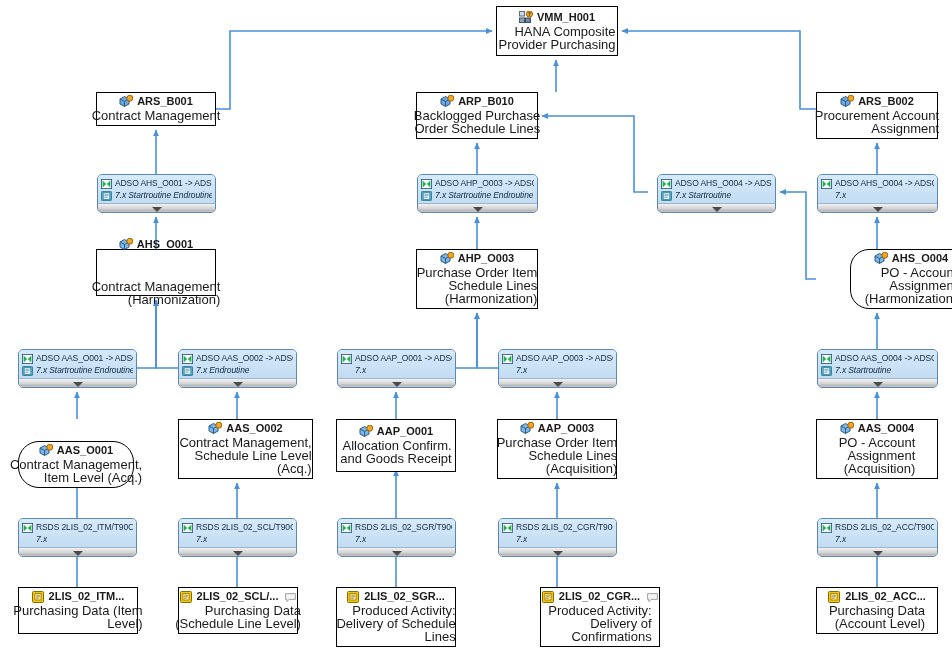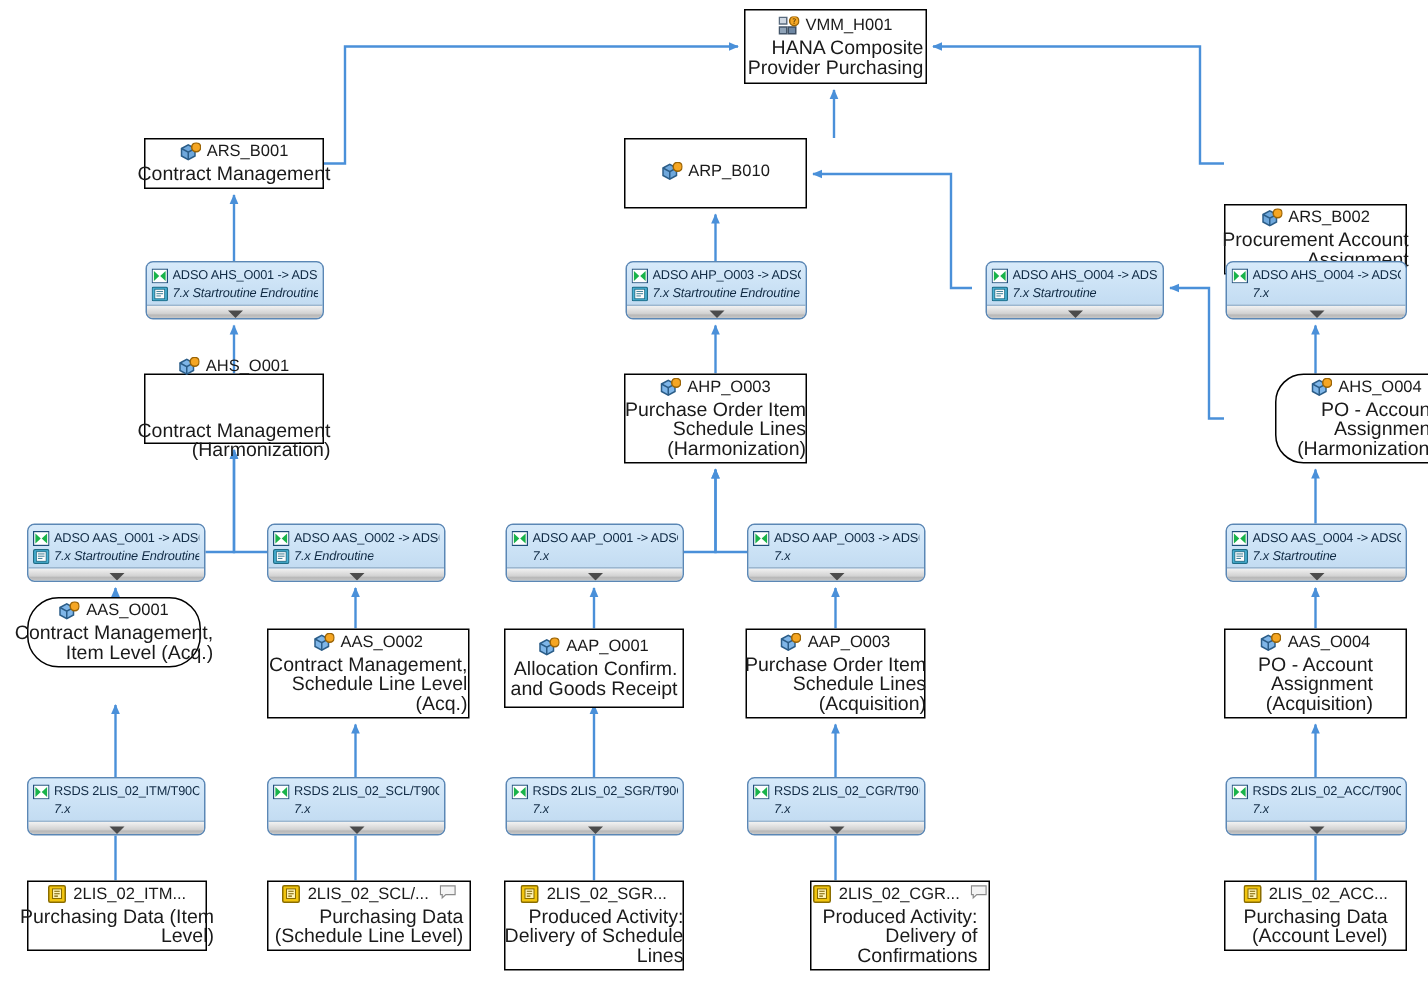--- a/index.html
+++ b/index.html
@@ -12,22 +12,22 @@
   svg.wires{position:absolute;left:0;top:0;width:952px;height:661px;pointer-events:none;}
 
   
   .node{
     position:absolute;box-sizing:border-box;
     background:#ffffff;border:1px solid #000000;
     display:flex;flex-direction:column;align-items:center;justify-content:center;
     padding:3px 4px 4px 4px;z-index:3;
   }
   .node .title{
-    display:flex;align-items:flex-start;justify-content:center;gap:4px;
-    font-weight:normal;font-size:11px;line-height:13px;white-space:nowrap;
+    display:flex;align-items:flex-end;justify-content:center;gap:4px;
+    font-weight:bold;font-size:11px;line-height:13px;white-space:nowrap;
     margin-bottom:1px;
   }
   .node .desc{
     text-align:right;font-size:13px;line-height:13px;color:#1a1a1a;
   }
   .node .desc div{white-space:nowrap;}
 
   
   .xform{
     position:absolute;box-sizing:border-box;
@@ -178,22 +178,26 @@
           <span class="ico">
             <svg width="14" height="13" viewBox="0 0 14 13">
               <path d="M1,4 L5.5,1.5 L10,4 L10,9 L5.5,11.5 L1,9 Z" fill="#6fa8dc" stroke="#2b5d88"></path>
               <path d="M1,4 L5.5,6.5 L10,4" fill="none" stroke="#2b5d88"></path>
               <path d="M5.5,6.5 L5.5,11.5" fill="none" stroke="#2b5d88"></path>
               <circle cx="10.8" cy="3.2" r="3" fill="#f5a623" stroke="#9a6406"></circle>
             </svg>
           </span>
           <span>ARP_B010</span>
         </div>
-      </div>
-      <div class="node" style="left: 816px; top: 92px; width: 122px; height: 47px; margin-top: 44px;">
+        <div class="desc">
+          <div>Backlogged Purchase</div>
+          <div>Order Schedule Lines</div>
+        </div>
+      </div>
+      <div class="node" style="left: 816px; top: 92px; width: 122px; height: 47px;">
         <div class="title">
           <span class="ico">
             <svg width="14" height="13" viewBox="0 0 14 13">
               <path d="M1,4 L5.5,1.5 L10,4 L10,9 L5.5,11.5 L1,9 Z" fill="#6fa8dc" stroke="#2b5d88"></path>
               <path d="M1,4 L5.5,6.5 L10,4" fill="none" stroke="#2b5d88"></path>
               <path d="M5.5,6.5 L5.5,11.5" fill="none" stroke="#2b5d88"></path>
               <circle cx="10.8" cy="3.2" r="3" fill="#f5a623" stroke="#9a6406"></circle>
             </svg>
           </span>
           <span>ARS_B002</span>
@@ -249,21 +253,21 @@
             </svg>
           </span>
           <span>AHS_O004</span>
         </div>
         <div class="desc">
           <div>PO - Account</div>
           <div>Assignment</div>
           <div>(Harmonization)</div>
         </div>
       </div>
-      <div class="node" style="left: 18px; top: 398px; width: 116px; height: 47px; border-radius: 21px;">
+      <div class="node" style="left: 18px; top: 441px; width: 116px; height: 47px; border-radius: 21px;">
         <div class="title">
           <span class="ico">
             <svg width="14" height="13" viewBox="0 0 14 13">
               <path d="M1,4 L5.5,1.5 L10,4 L10,9 L5.5,11.5 L1,9 Z" fill="#7fb6e8" stroke="#2b5d88"></path>
               <path d="M1,4 L5.5,6.5 L10,4" fill="none" stroke="#2b5d88"></path>
               <path d="M5.5,6.5 L5.5,11.5" fill="none" stroke="#2b5d88"></path>
               <circle cx="10.8" cy="3.2" r="3" fill="#f5a623" stroke="#9a6406"></circle>
             </svg>
           </span>
           <span>AAS_O001</span>
@@ -353,21 +357,21 @@
               <path d="M4.2,4.2 h3.6 M4.2,5.8 h3.6 M4.2,7.4 h2.4" stroke="#7a5f00" stroke-width="0.7"></path>
             </svg>
           </span>
           <span>2LIS_02_ITM...</span>
         </div>
         <div class="desc">
           <div>Purchasing Data (Item</div>
           <div>Level)</div>
         </div>
       </div>
-      <div class="node" style="left: 178px; top: 587px; width: 136px; height: 47px;">
+      <div class="node" style="left: 178px; top: 587px; width: 120px; height: 47px;">
         <div class="title">
           <span class="ico">
             <svg width="13" height="12" viewBox="0 0 13 12">
               <rect x="0.5" y="0.5" width="11" height="11" rx="1" fill="#f2c50f" stroke="#8a6d00"></rect>
               <rect x="3" y="2.6" width="6" height="6.4" fill="#fff4b8" stroke="#8a6d00" stroke-width="0.7"></rect>
               <path d="M4.2,4.2 h3.6 M4.2,5.8 h3.6 M4.2,7.4 h2.4" stroke="#7a5f00" stroke-width="0.7"></path>
             </svg>
           </span>
           <span>2LIS_02_SCL/...</span>
           <span class="ico bubble">

